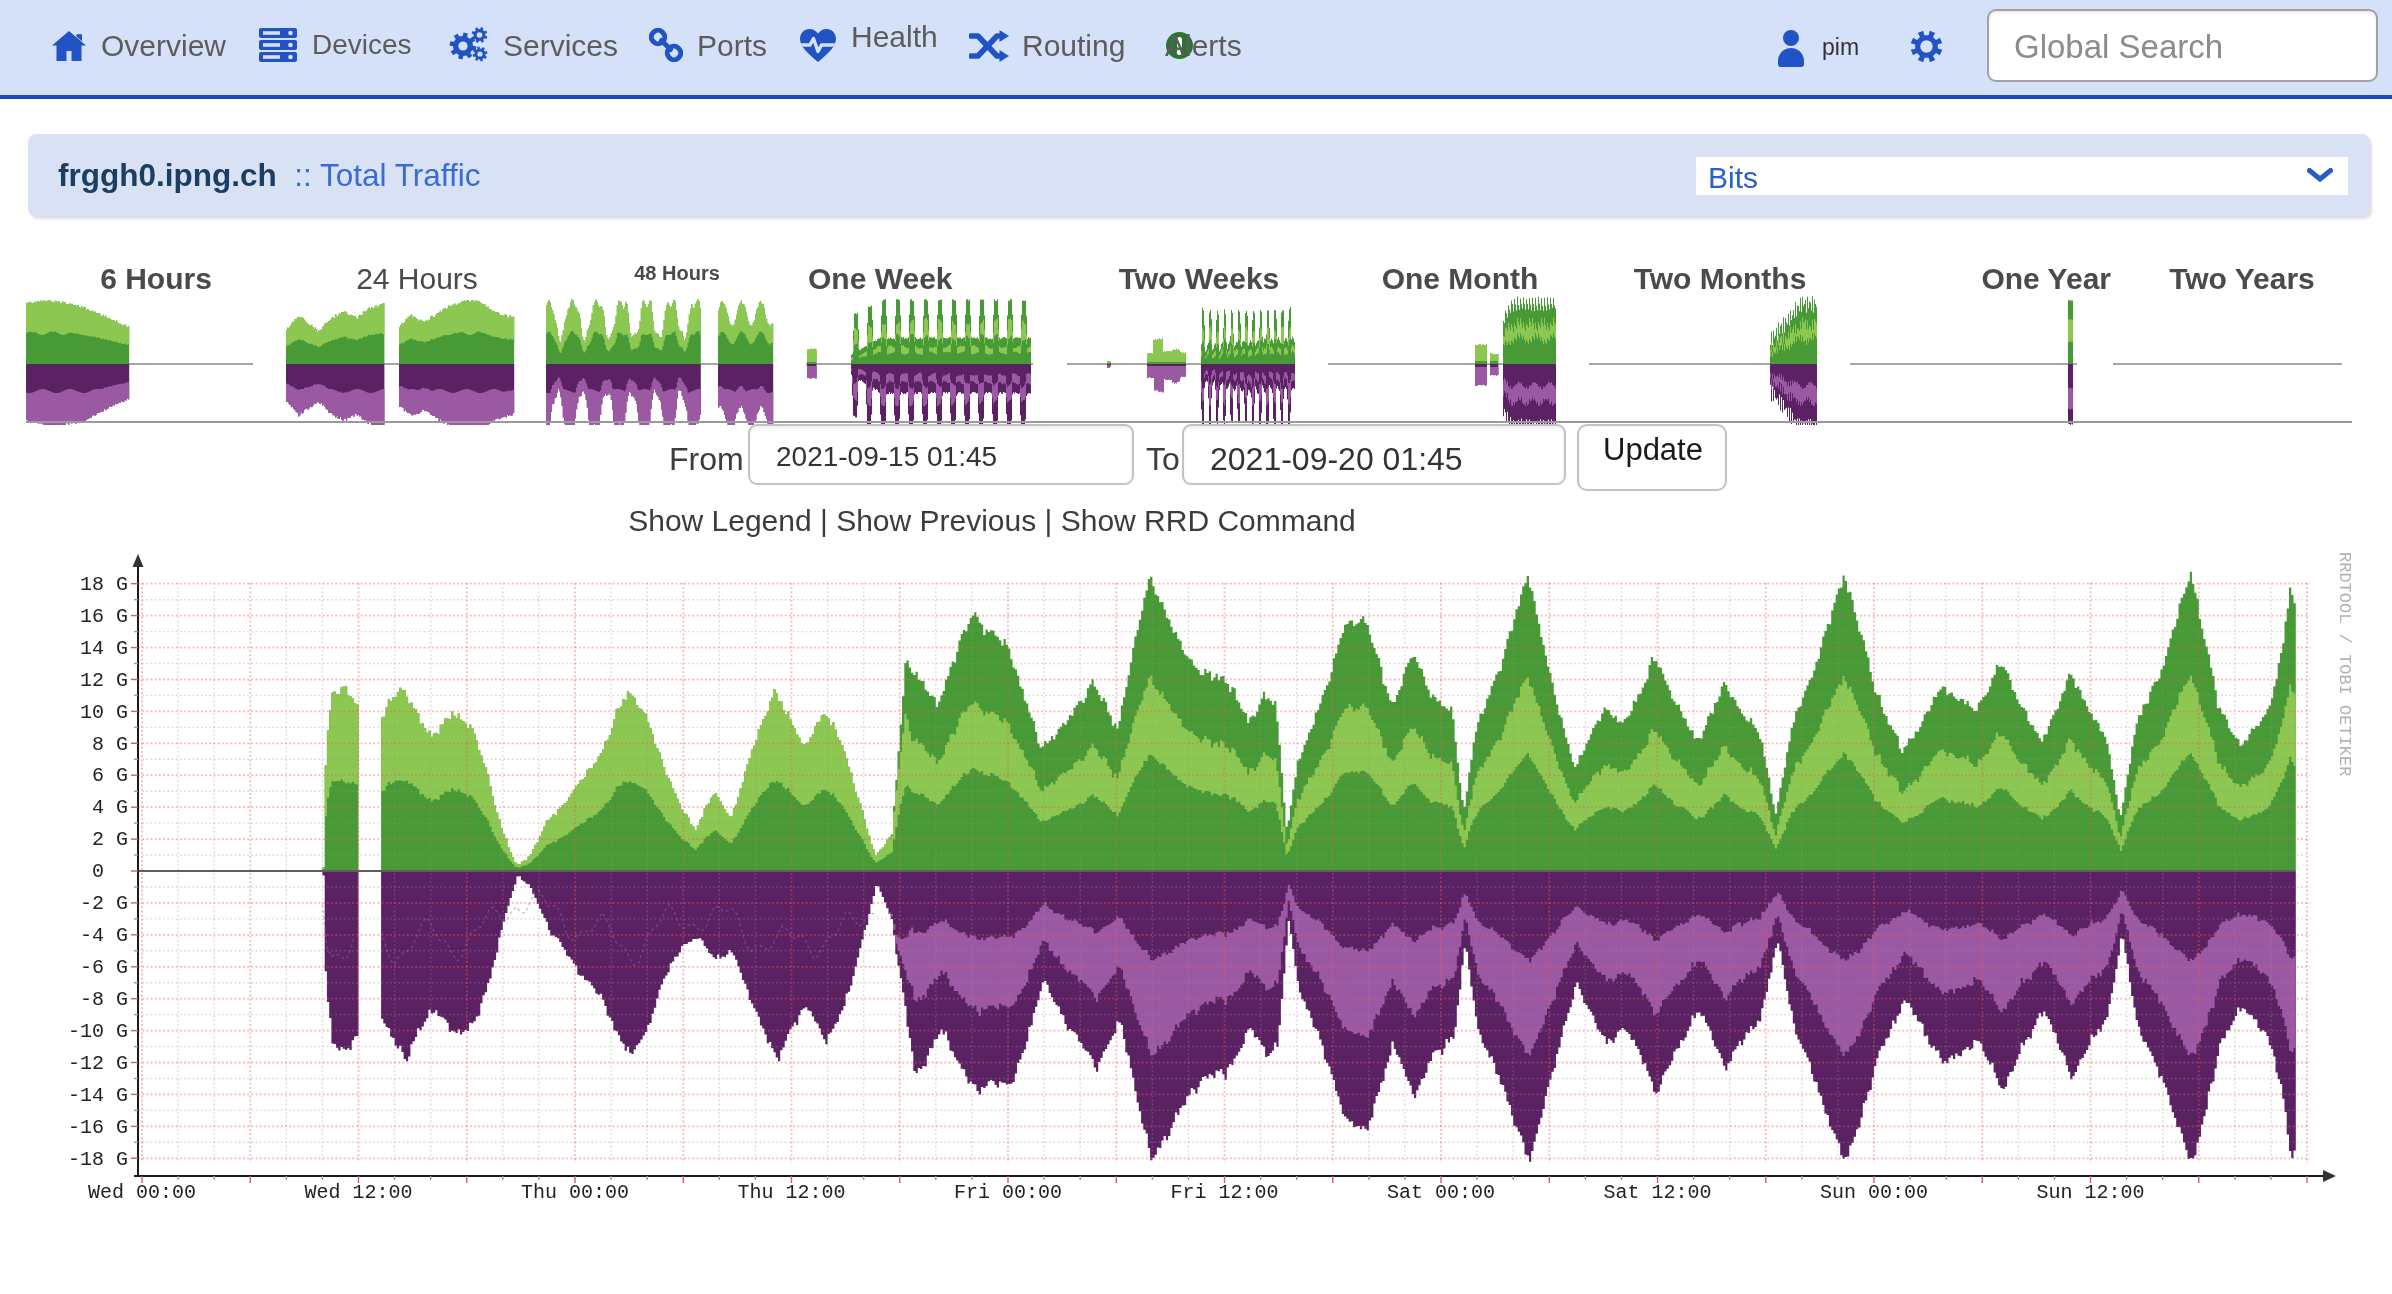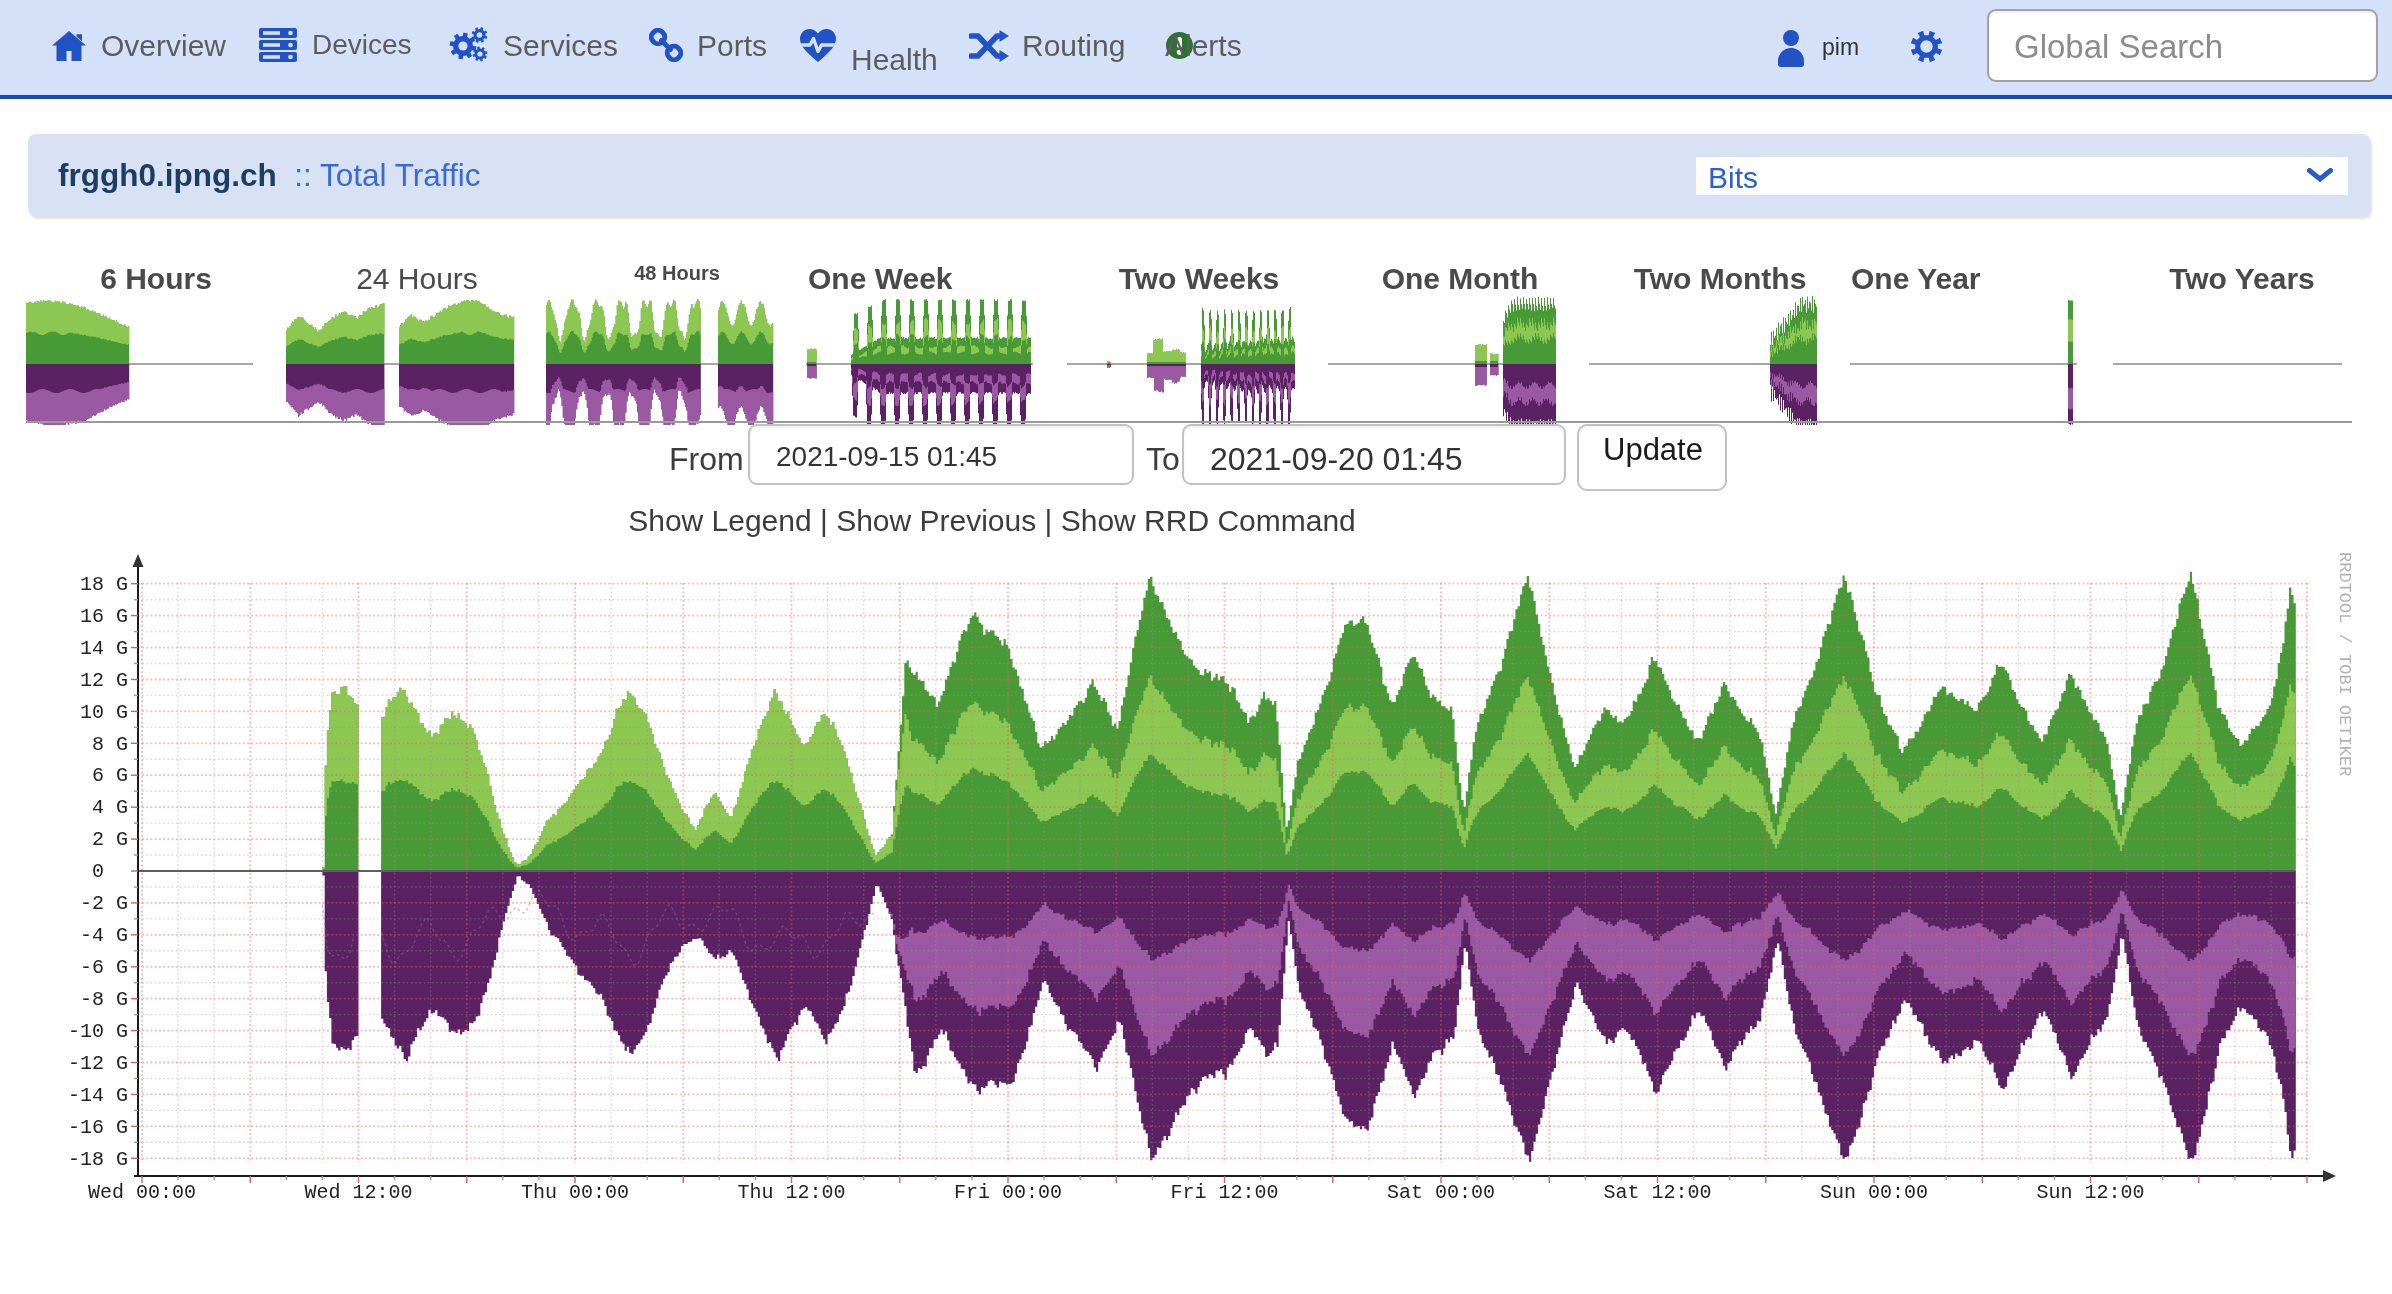--- a/index.html
+++ b/index.html
@@ -40,21 +40,21 @@
 <div style="position:absolute;left:697px;top:29px;font-size:30px;color:#5c5c5c">Ports</div>
 <svg style="position:absolute;left:799px;top:29px" width="38" height="34" viewBox="0 0 38 34">
     <defs>
       <clipPath id="hc">
         <path d="M19 33C8 24 1 17 1 9.8 1 4.2 5.4 0 10.5 0 14 0 17 1.8 19 4.6 21 1.8 24 0 27.5 0 32.6 0 37 4.2 37 9.8c0 7.2-7 14.2-18 23.2z"></path>
       </clipPath>
     </defs>
     <path fill="#2253c5" d="M19 33C8 24 1 17 1 9.8 1 4.2 5.4 0 10.5 0 14 0 17 1.8 19 4.6 21 1.8 24 0 27.5 0 32.6 0 37 4.2 37 9.8c0 7.2-7 14.2-18 23.2z"></path>
     <path clip-path="url(#hc)" fill="none" stroke="#d4e1f8" stroke-width="3.4" stroke-linecap="round" stroke-linejoin="round" d="M1 16h10l3.5-6.5 4.5 13 3.5-6.5H37"></path>
   </svg>
-<div style="position:absolute;left:851px;top:43px;font-size:30px;color:#5c5c5c">Health</div>
+<div style="position:absolute;left:851px;top:20px;font-size:30px;color:#5c5c5c">Health</div>
 <svg style="position:absolute;left:969px;top:30px" width="40" height="32" viewBox="0 0 40 32">
     <g stroke="#2253c5" stroke-width="5.6" fill="none" stroke-linecap="round" stroke-linejoin="round">
       <path d="M2 6h7l19 20h4"></path>
       <path d="M2 26h7l19-20h4"></path>
     </g>
     <path fill="#2253c5" d="M30.5 0l9.5 6-9.5 6z"></path>
     <path fill="#2253c5" d="M30.5 20l9.5 6-9.5 6z"></path>
   </svg>
 <div style="position:absolute;left:1022px;top:29px;font-size:30px;color:#5c5c5c">Routing</div>
 <svg style="position:absolute;left:1166px;top:32px" width="27" height="27" viewBox="0 0 27 27">
@@ -81,21 +81,21 @@
 <svg style="position:absolute;left:2307px;top:168px" width="26" height="15" viewBox="0 0 26 15">
     <path fill="none" stroke="#2b5cc6" stroke-width="5" stroke-linecap="square" d="M2.5 2.5L13 11l10.5-8.5"></path>
   </svg>
 <div style="position:absolute;left:26px;top:262px;width:260px;text-align:center;font-size:30px;font-weight:bold;color:#4a4a4a">6 Hours</div>
 <div style="position:absolute;left:287px;top:262px;width:260px;text-align:center;font-size:30px;font-weight:normal;color:#4a4a4a">24 Hours</div>
 <div style="position:absolute;left:547px;top:262px;width:260px;text-align:center;font-size:20px;font-weight:bold;color:#4a4a4a">48 Hours</div>
 <div style="position:absolute;left:808px;top:262px;width:260px;text-align:left;font-size:30px;font-weight:bold;color:#4a4a4a">One Week</div>
 <div style="position:absolute;left:1069px;top:262px;width:260px;text-align:center;font-size:30px;font-weight:bold;color:#4a4a4a">Two Weeks</div>
 <div style="position:absolute;left:1330px;top:262px;width:260px;text-align:center;font-size:30px;font-weight:bold;color:#4a4a4a">One Month</div>
 <div style="position:absolute;left:1590px;top:262px;width:260px;text-align:center;font-size:30px;font-weight:bold;color:#4a4a4a">Two Months</div>
-<div style="position:absolute;left:1851px;top:262px;width:260px;text-align:left;font-size:30px;font-weight:bold;color:#4a4a4a">One Year</div>
+<div style="position:absolute;left:1851px;top:262px;width:260px;text-align:right;font-size:30px;font-weight:bold;color:#4a4a4a">One Year</div>
 <div style="position:absolute;left:2112px;top:262px;width:260px;text-align:center;font-size:30px;font-weight:bold;color:#4a4a4a">Two Years</div>
 <div class="abs" style="left:0;top:296px"><svg width="2392" height="140" viewBox="0 296 2392 140">
       <line x1="26" y1="364" x2="253" y2="364" stroke="#888" stroke-width="1.6"></line>
       <line x1="286" y1="364" x2="513" y2="364" stroke="#888" stroke-width="1.6"></line>
       <line x1="546" y1="364" x2="773" y2="364" stroke="#888" stroke-width="1.6"></line>
       <line x1="806" y1="364" x2="1033" y2="364" stroke="#888" stroke-width="1.6"></line>
       <line x1="1067" y1="364" x2="1294" y2="364" stroke="#888" stroke-width="1.6"></line>
       <line x1="1328" y1="364" x2="1555" y2="364" stroke="#888" stroke-width="1.6"></line>
       <line x1="1589" y1="364" x2="1816" y2="364" stroke="#888" stroke-width="1.6"></line>
       <line x1="1850" y1="364" x2="2077" y2="364" stroke="#888" stroke-width="1.6"></line>

